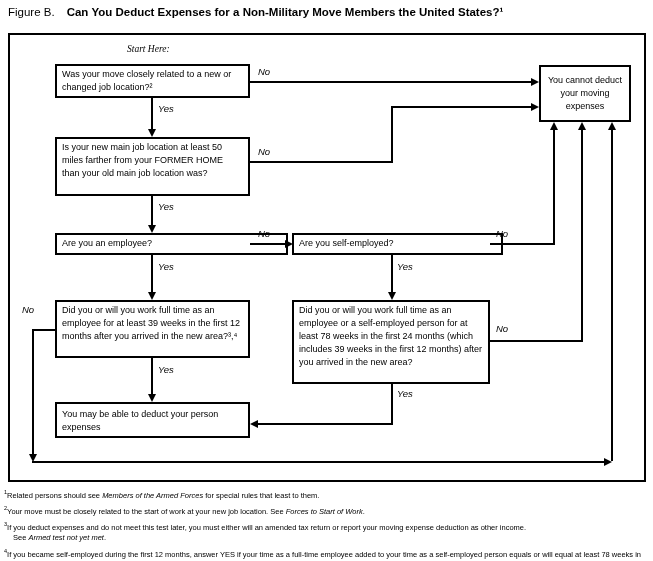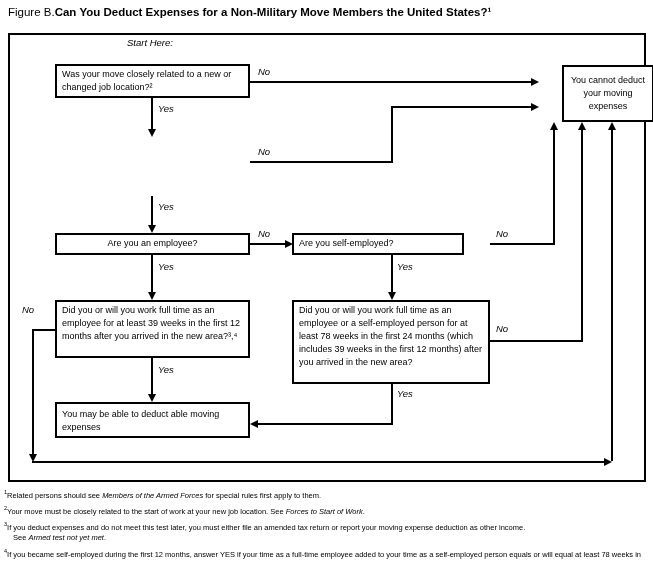--- a/index.html
+++ b/index.html
@@ -5,21 +5,21 @@
   html,body{margin:0;padding:0;background:#ffffff;}
   .page{
     position:relative;
     width:653px;height:561px;
     background:#ffffff;
     font-family:"Liberation Sans", sans-serif;
     color:#000;
     overflow:hidden;
   }
   .title{position:absolute;left:8px;top:6px;font-size:11.5px;white-space:nowrap;}
-  .title-prefix{font-weight:normal;}
+  .title-prefix{font-weight:normal;margin-right:12px;}
   .title-main{font-weight:bold;}
   .canvas{
     position:absolute;left:8px;top:33px;width:634px;height:445px;
     border:2px solid #000;background:#fff;
   }
   .qbox{
     position:absolute;
     border:2px solid #000;
     background:#fff;
     font-size:9px;line-height:13px;
@@ -42,29 +42,30 @@
 <body>
 
 <div class="page">
 
   <div class="title">
     <span class="title-prefix">Figure B.</span><span class="title-main">Can You Deduct Expenses for a Non-Military Move Members the United States?¹</span>
   </div>
 
   <div class="canvas"></div>
 
-  <div class="lbl" style="left:127px;top:37px;">Start Here:</div>
+  <div class="lbl" style="left:127px;top:44px;font-family:Liberation Serif, serif;">Start Here:</div>
 
   <div class="qbox" style="left:55px;top:64px;width:195px;height:34px;">Was your move closely related to a new or changed job location?²</div>
-  <div class="qbox" style="left:55px;top:233px;width:195px;height:22px;text-align:center;">Are you an employee?</div>
-  <div class="qbox" style="left:292px;top:233px;width:172px;height:22px;">Are you self-employed?</div>
+  <div class="qbox" style="left:55px;top:137px;width:195px;height:59px;">Is your new main job location at least 50 miles farther from your FORMER HOME than your old main job location was?</div>
+  <div class="qbox" style="left:55px;top:233px;width:233px;height:22px;">Are you an employee?</div>
+  <div class="qbox" style="left:292px;top:233px;width:211px;height:22px;">Are you self-employed?</div>
   <div class="qbox" style="left:55px;top:300px;width:195px;height:58px;">Did you or will you work full time as an employee for at least 39 weeks in the first 12 months after you arrived in the new area?³,⁴</div>
   <div class="qbox" style="left:292px;top:300px;width:198px;height:84px;">Did you or will you work full time as an employee or a self-employed person for at least 78 weeks in the first 24 months (which includes 39 weeks in the first 12 months) after you arrived in the new area?</div>
-  <div class="qbox center" style="left:539px;top:65px;width:92px;height:57px;margin-left:23px;">You cannot deduct your moving expenses</div>
-  <div class="qbox" style="left:55px;top:402px;width:195px;height:36px;padding-top:4px;">You may be able to deduct able moving expenses</div>
+  <div class="qbox center" style="left:539px;top:65px;width:92px;height:57px;">You cannot deduct your moving expenses</div>
+  <div class="qbox" style="left:55px;top:402px;width:195px;height:36px;padding-top:4px;">You may be able to deduct your person expenses</div>
 
   <div class="lbl" style="left:258px;top:66px;">No</div>
   <div class="lbl" style="left:158px;top:103px;">Yes</div>
   <div class="lbl" style="left:258px;top:146px;">No</div>
   <div class="lbl" style="left:158px;top:201px;">Yes</div>
   <div class="lbl" style="left:258px;top:228px;">No</div>
   <div class="lbl" style="left:158px;top:261px;">Yes</div>
   <div class="lbl" style="left:496px;top:228px;">No</div>
   <div class="lbl" style="left:397px;top:261px;">Yes</div>
   <div class="lbl" style="left:22px;top:304px;">No</div>
@@ -112,19 +113,19 @@
 
   <div class="line" style="left:490px;top:340px;width:93px;height:2px;"></div>
   <div class="line" style="left:581px;top:130px;width:2px;height:212px;"></div>
   <div class="ah ah-up" style="left:578px;top:122px;"></div>
 
   <div class="line" style="left:391px;top:384px;width:2px;height:41px;"></div>
   <div class="line" style="left:258px;top:423px;width:135px;height:2px;"></div>
   <div class="ah ah-left" style="left:250px;top:420px;"></div>
 
   <div class="footnotes">
-    <p><sup>1</sup><span>Related persons should see </span><i>Members of the Armed Forces</i><span> for special rules first apply to them.</span></p>
+    <p><sup>1</sup><span>Related persons should see </span><i>Members of the Armed Forces</i><span> for special rules that least to them.</span></p>
     <p><sup>2</sup><span>Your move must be closely related to the start of work at your new job location. See </span><i>Forces to Start of Work</i><span>.</span></p>
-    <p><sup>3</sup><span>If you deduct expenses and do not meet this test later, you must either file an amended tax return or report your moving expense deduction as other income.</span><br><span>See </span><i>Armed test not yet met</i><span>.</span></p>
+    <p><sup>3</sup><span>If you deduct expenses and do not meet this test later, you must either will an amended tax return or report your moving expense deduction as other income.</span><br><span>See </span><i>Armed test not yet met</i><span>.</span></p>
     <p><sup>4</sup><span>If you became self-employed during the first 12 months, answer YES if your time as a full-time employee added to your time as a self-employed person equals or will equal at least 78 weeks in the first 24 months (including 39 weeks in the first 12 months) after you arrived in the new area.</span></p>
   </div>
 
 </div>
 
 </body></html>

